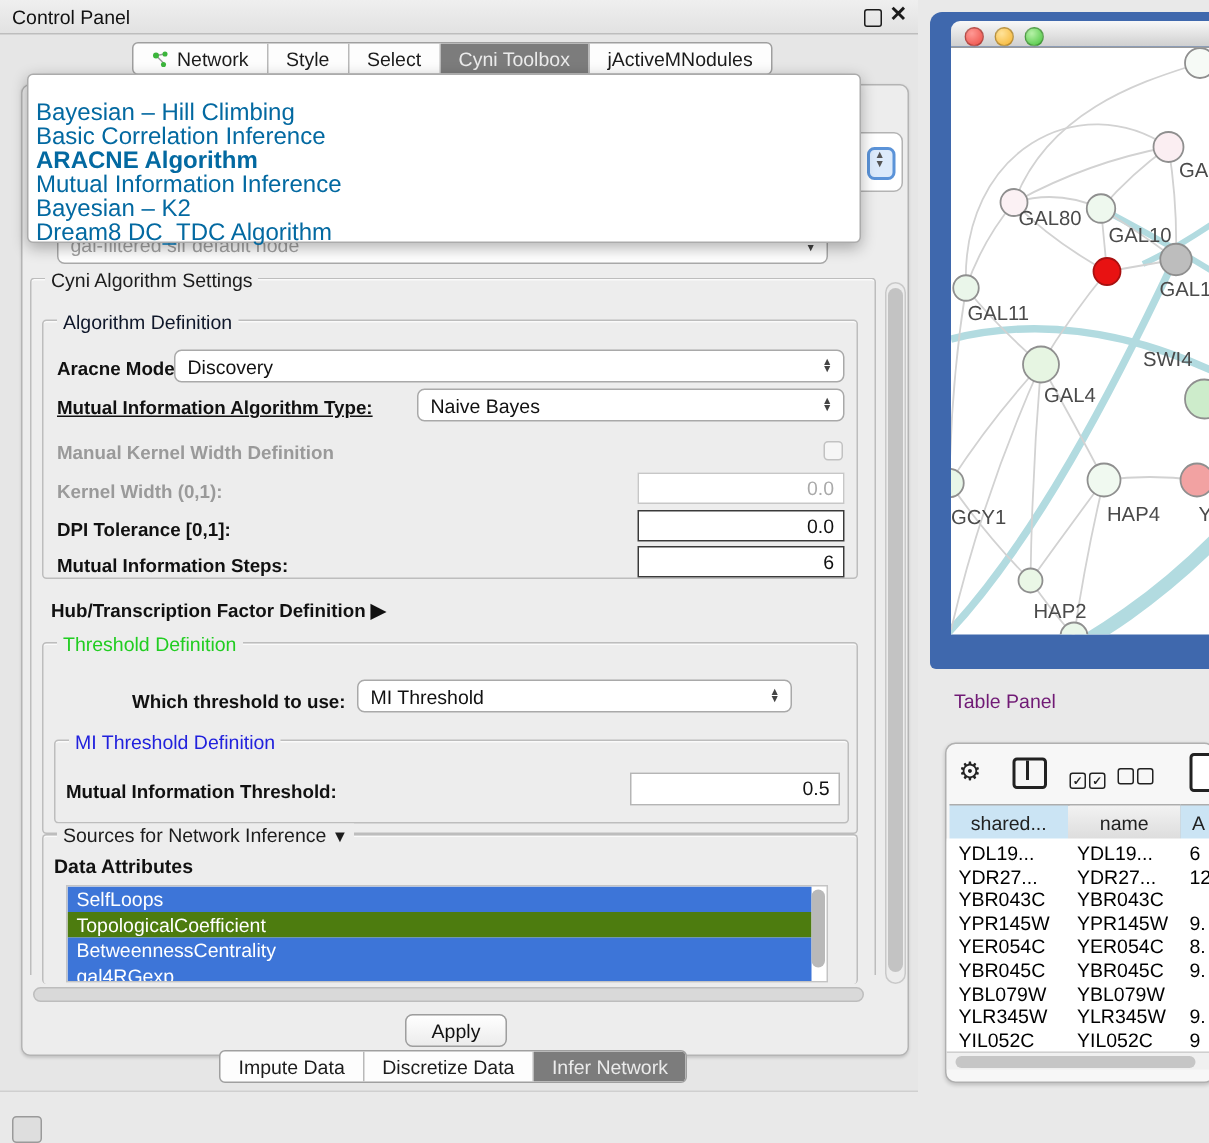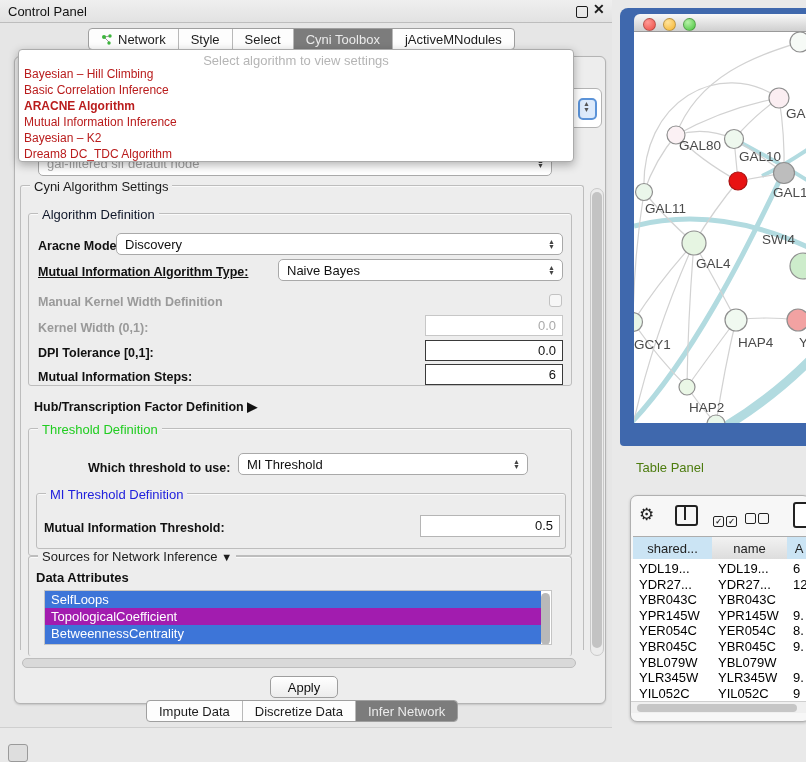--- a/index.html
+++ b/index.html
@@ -19,21 +19,21 @@
           padding:0 12px;border-right:1px solid #b9b9b9;white-space:nowrap;}
   .seg .s:last-child{border-right:none;}
   .seg .sel{background:#7c7c7c;color:#ebebeb;}
   
   .card{left:14px;top:56px;width:592px;height:648px;background:#ededed;border:1px solid #b4b4b4;
         border-radius:6px;box-shadow:0 1px 2px rgba(0,0,0,.15);}
   
   .popup{left:18px;top:49px;width:556px;height:113px;background:#ffffff;border:1px solid #ababab;
          border-radius:4px;box-shadow:0 3px 10px rgba(0,0,0,.3);z-index:30;}
   .popup .ph{position:absolute;left:0;top:3px;width:100%;text-align:center;color:#b5b5b5;font-size:13px;}
-  .popup .it{position:absolute;left:5px;font-size:12px;color:#b91c1c;white-space:nowrap;}
+  .popup .it{position:absolute;left:5px;font-size:16px;color:#0369a1;white-space:nowrap;}
   .popup .bold{font-weight:bold;}
   
   .combo{background:#ffffff;border:1px solid #a9a9a9;border-radius:5px;font-size:13px;color:#111;
          display:flex;align-items:center;padding-left:8px;}
   .combo .spin{position:absolute;right:4px;top:3px;bottom:3px;width:13px;display:flex;flex-direction:column;
                align-items:center;justify-content:center;color:#444;font-size:7px;line-height:5px;}
   
   .group{border:1px solid #bdbdbd;border-radius:3px;box-shadow:inset 0 1px 0 rgba(255,255,255,.7);}
   .gtitle{position:absolute;background:#ededed;padding:0 4px;font-size:13px;white-space:nowrap;z-index:2;}
   .lbl{font-size:12.5px;font-weight:bold;color:#111;white-space:nowrap;}
@@ -50,21 +50,21 @@
        font-size:13px;color:#111;display:flex;align-items:center;justify-content:center;}
   
   .netframe{left:620px;top:8px;width:186px;height:438px;background:#3f68ad;border-top-left-radius:8px;
             border-bottom-left-radius:4px;}
   .mactitle{left:634px;top:14px;width:172px;height:18px;background:linear-gradient(#f8f8f8,#cfcfcf);
             border-bottom:1px solid #9a9a9a;border-top-left-radius:6px;}
   .light{position:absolute;top:4px;width:11px;height:11px;border-radius:50%;border:1px solid rgba(0,0,0,.25);}
   .netcanvas{left:634px;top:32px;width:172px;height:391px;background:#ffffff;overflow:hidden;}
   .nlabel{position:absolute;font-size:13.5px;color:#4a4a4a;white-space:nowrap;}
   
-  .tp-title{left:636px;top:460px;font-size:13px;color:#4d7c0f;}
+  .tp-title{left:636px;top:460px;font-size:13px;color:#701a75;}
   .tablecard{left:630px;top:495px;width:180px;height:227px;background:#f7f7f7;border:1px solid #b0b0b0;
              border-radius:7px;box-shadow:0 1px 3px rgba(0,0,0,.2);overflow:hidden;}
   .ticon{position:absolute;color:#222;}
   .box2{width:9px;height:9px;border:1.5px solid #222;border-radius:2px;display:inline-block;margin-right:2px;
         font-size:8px;line-height:9px;text-align:center;color:#222;font-weight:bold;}
   .th{position:absolute;top:0;height:23px;font-size:13px;color:#222;display:flex;align-items:center;
       justify-content:center;border-right:1px solid #adadad;border-top:1px solid #adadad;border-bottom:1px solid #adadad;}
   .th-blue{background:#cbe4f4;}
   .th-gray{background:linear-gradient(#f2f2f2,#dcdcdc);}
   .trow{position:absolute;left:0;width:180px;height:15.6px;font-size:13px;color:#000;background:#fff;}
@@ -118,21 +118,20 @@
       <div style="position:absolute;left:3px;top:1px;font-size:7px;line-height:6px;color:#555;">▲<br>▼</div>
     </div>
   </div>
 
   <div class="abs combo" style="left:38px;top:150px;width:514px;height:26px;color:#a3a3a3;z-index:5;">
     <span>gal-filtered sif default node</span>
     <span class="spin">▲<br>▼</span>
   </div>
 
   <div class="abs popup">
-    <div class="ph">Select algorithm to view settings</div>
     <div class="it" style="top:17px;">Bayesian – Hill Climbing</div>
     <div class="it" style="top:33px;">Basic Correlation Inference</div>
     <div class="it bold" style="top:49px;">ARACNE Algorithm</div>
     <div class="it" style="top:65px;">Mutual Information Inference</div>
     <div class="it" style="top:81px;">Bayesian – K2</div>
     <div class="it" style="top:97px;">Dream8 DC_TDC Algorithm</div>
   </div>
 
   <span class="gtitle" style="left:30px;top:179px;color:#1c1c1c;">Cyni Algorithm Settings</span>
   <div class="abs group" style="left:20px;top:185px;width:564px;height:465px;border-bottom:none;border-bottom-left-radius:0;border-bottom-right-radius:0;"></div>
@@ -184,23 +183,23 @@
   <div class="abs field" style="left:420px;top:515px;width:140px;height:22px;">0.5</div>
 
   <span class="gtitle" style="left:38px;top:549px;color:#1c1c1c;">
     <span>Sources for Network Inference</span>
     <span style="font-size:11px;"> ▼</span>
   </span>
   <div class="abs group" style="left:28px;top:556px;width:544px;height:100px;border-bottom:none;"></div>
 
   <span class="abs lbl" style="left:36px;top:570px;font-size:13px;">Data Attributes</span>
 
-  <div class="abs" style="left:44px;top:590px;width:508px;height:55px;background:#fff;border:1px solid #c4c4c4;overflow:hidden;">
+  <div class="abs" style="left:44px;top:590px;width:508px;height:65px;background:#fff;border:1px solid #c4c4c4;overflow:hidden;">
     <div class="attr-item" style="background:#3d75d8;width:490px;">SelfLoops</div>
-    <div class="attr-item" style="background:#a21caf;width:490px;">TopologicalCoefficient</div>
+    <div class="attr-item" style="background:#4d7c0f;width:490px;">TopologicalCoefficient</div>
     <div class="attr-item" style="background:#3d75d8;width:490px;">BetweennessCentrality</div>
     <div class="attr-item" style="background:#3d75d8;width:490px;">gal4RGexp</div>
     <div style="position:absolute;right:1px;top:2px;width:9px;height:52px;background:#b9b9b9;border-radius:5px;"></div>
   </div>
 
   <div class="abs" style="left:22px;top:658px;width:554px;height:10px;background:#d9d9d9;border:1px solid #bdbdbd;border-radius:5px;"></div>
 
   <div class="abs vscroll" style="left:590px;top:188px;width:14px;height:468px;">
     <div class="vthumb" style="top:3px;height:456px;"></div>
   </div>

